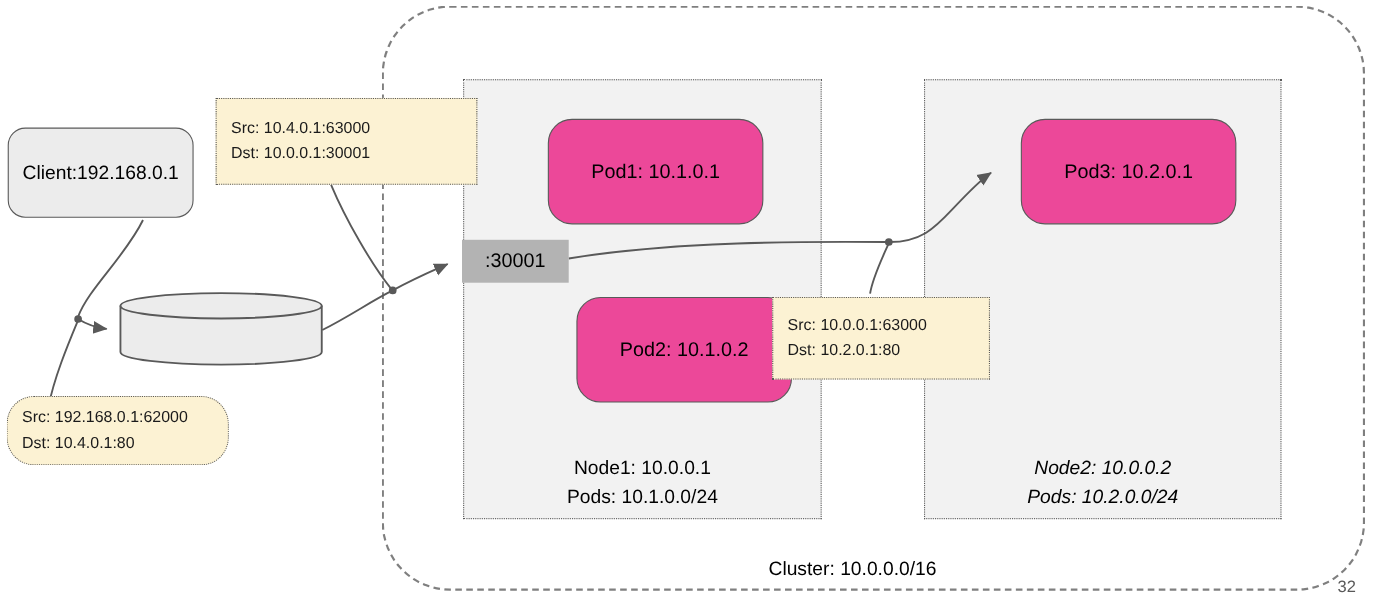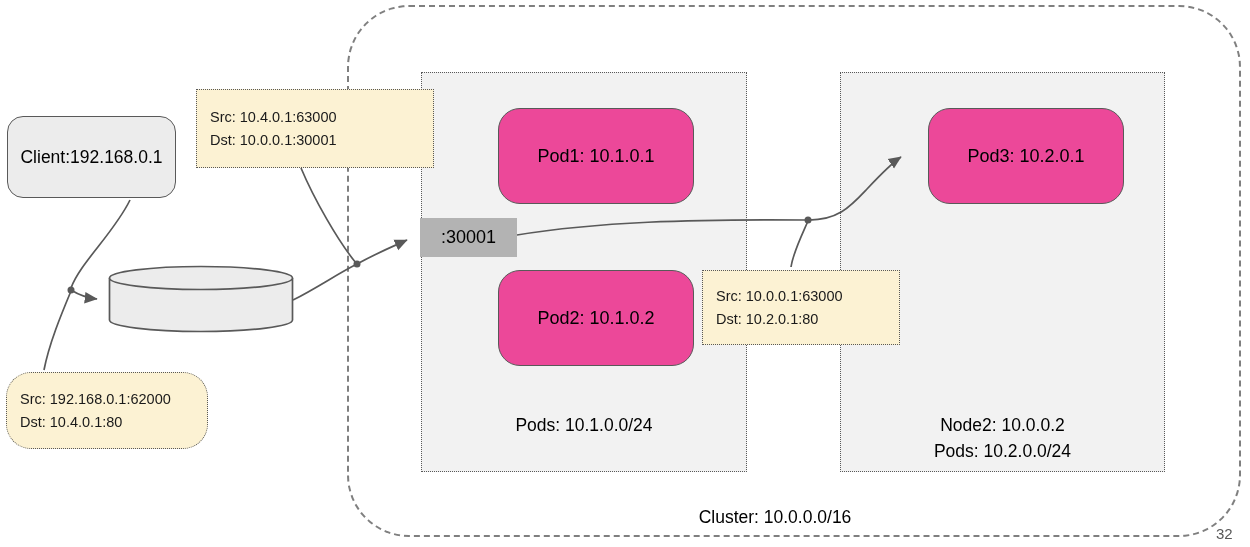--- a/index.html
+++ b/index.html
@@ -23,21 +23,21 @@
   
   #wires{left:0;top:0;width:1250px;height:547px;z-index:3;pointer-events:none;}
   
   .pod{
     width:196px;height:96px;border-radius:22px;background:#ec4899;
     border:1.7px solid #595959;box-sizing:border-box;z-index:4;
     display:flex;align-items:center;justify-content:center;
     font-size:18px;color:#000;
   }
   .pod1{left:498px;top:108px;}
-  .pod2{left:498px;top:270px;}
+  .pod2{left:524px;top:270px;}
   .pod3{left:917px;top:108px;margin-left:11px;}
   
   .client{
     left:7px;top:116px;width:169px;height:82px;border-radius:16px;
     background:#ececec;border:1.7px solid #595959;box-sizing:border-box;z-index:4;
     display:flex;flex-direction:row;align-items:center;justify-content:center;
     font-size:17.5px;line-height:25px;color:#000;text-align:center;
   }
   
   .lb{left:106px;top:264px;width:190px;height:70px;z-index:4;}
@@ -51,28 +51,28 @@
     display:flex;align-items:center;justify-content:center;
     font-size:18px;color:#000;
   }
   
   .note{
     background:#fcf2d3;border:1.5px dotted #595959;box-sizing:border-box;z-index:5;
     display:flex;flex-direction:column;justify-content:center;
     padding:6px 13px;font-size:14.5px;line-height:23px;color:#1a1a1a;
   }
   .note-top{left:196px;top:89px;width:238px;height:79px;}
-  .note-bottom{left:6px;top:372px;width:202px;height:77px;border-radius:25px;}
+  .note-bottom{left:6px;top:360px;width:202px;height:63px;border-radius:25px;}
   .note-middle{left:702px;top:270px;width:198px;height:75px;}
   
   .node-caption{
     z-index:4;text-align:center;font-size:17.5px;line-height:26px;color:#000;
   }
   .caption1{left:421px;top:412px;width:326px;}
-  .caption2{left:840px;top:412px;width:325px;}
+  .caption2{left:840px;top:412px;width:325px;font-style:italic;}
   .cluster-caption{
     left:625px;top:507px;width:300px;text-align:center;
     font-size:17.5px;color:#000;z-index:4;
   }
   .page-num{
     left:1216px;top:525px;width:30px;font-size:15px;color:#595959;z-index:6;text-align:left;
   }
 </style>
 </head>
 <body>
@@ -139,20 +139,21 @@
   <div class="abs note note-bottom">
     <div>Src: 192.168.0.1:62000</div>
     <div>Dst: 10.4.0.1:80</div>
   </div>
   <div class="abs note note-middle">
     <div>Src: 10.0.0.1:63000</div>
     <div>Dst: 10.2.0.1:80</div>
   </div>
 
   <div class="abs node-caption caption1">
+    <div>Node1: 10.0.0.1</div>
     <div>Pods: 10.1.0.0/24</div>
   </div>
   <div class="abs node-caption caption2">
     <div>Node2: 10.0.0.2</div>
     <div>Pods: 10.2.0.0/24</div>
   </div>
 
   <div class="abs cluster-caption">Cluster: 10.0.0.0/16</div>
 
   <div class="abs page-num">32</div>

